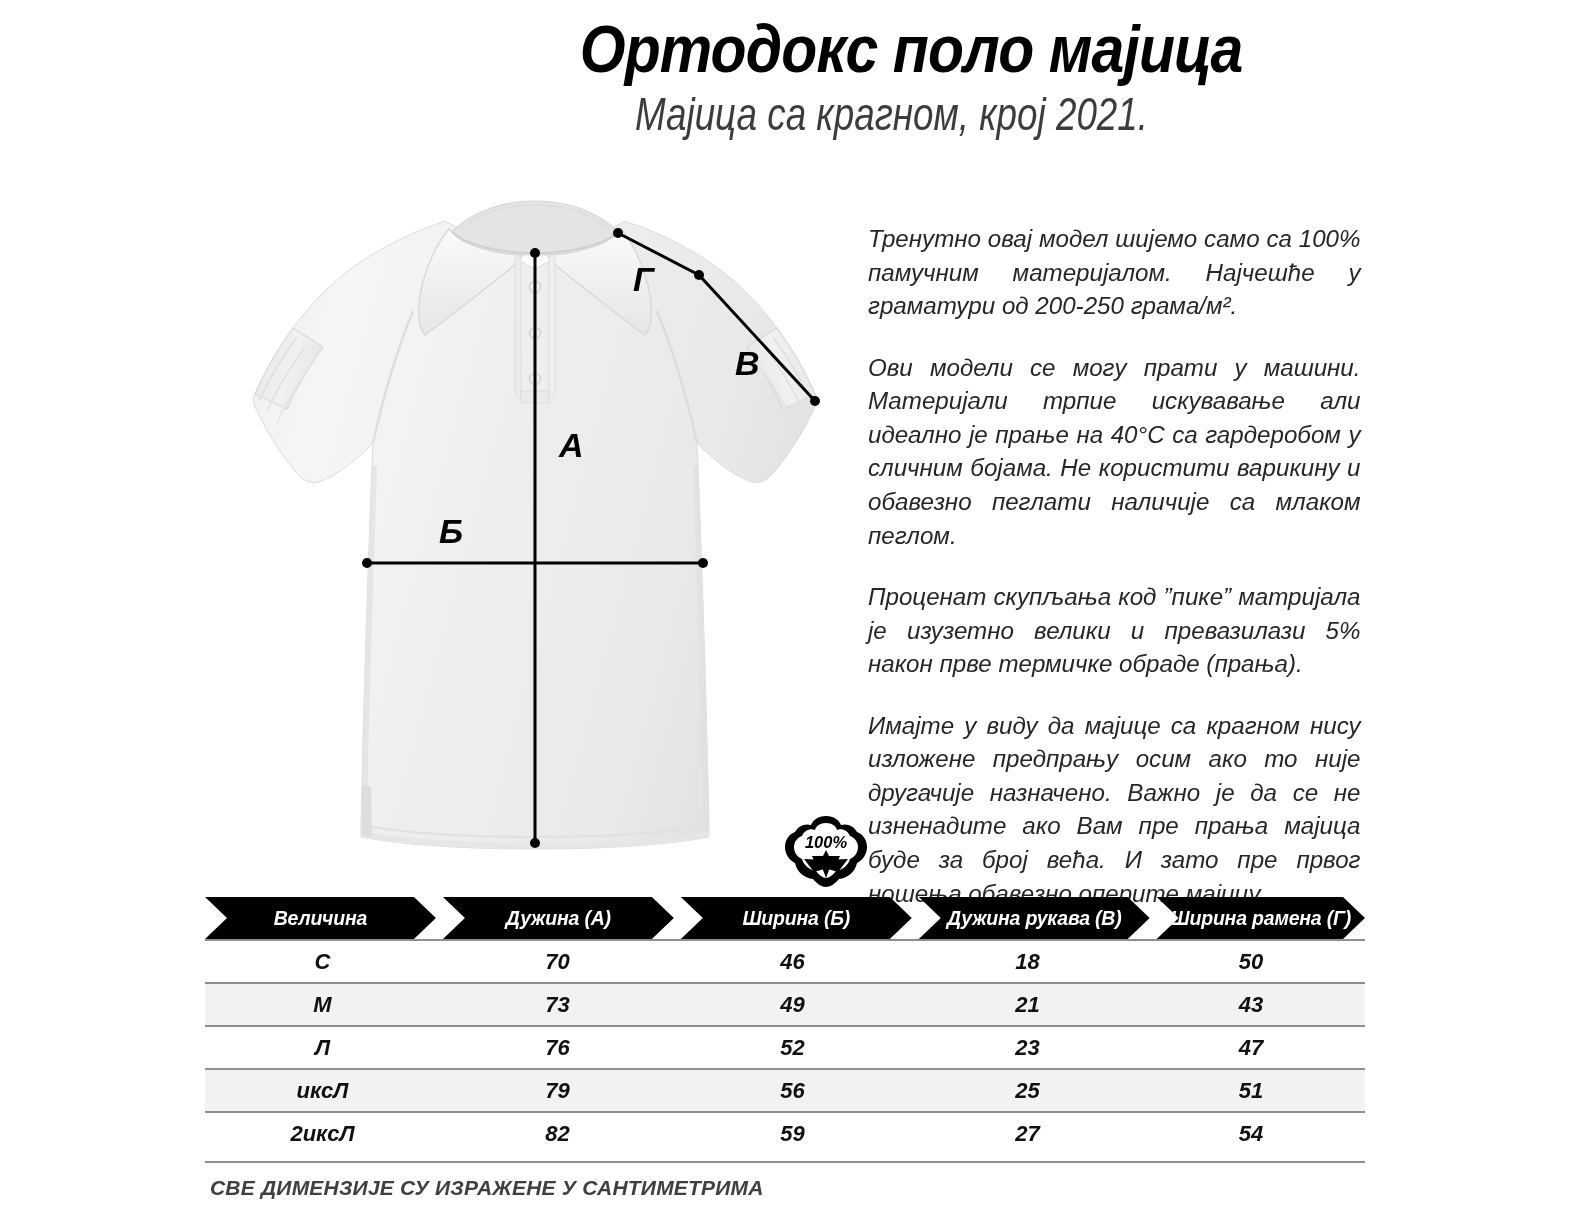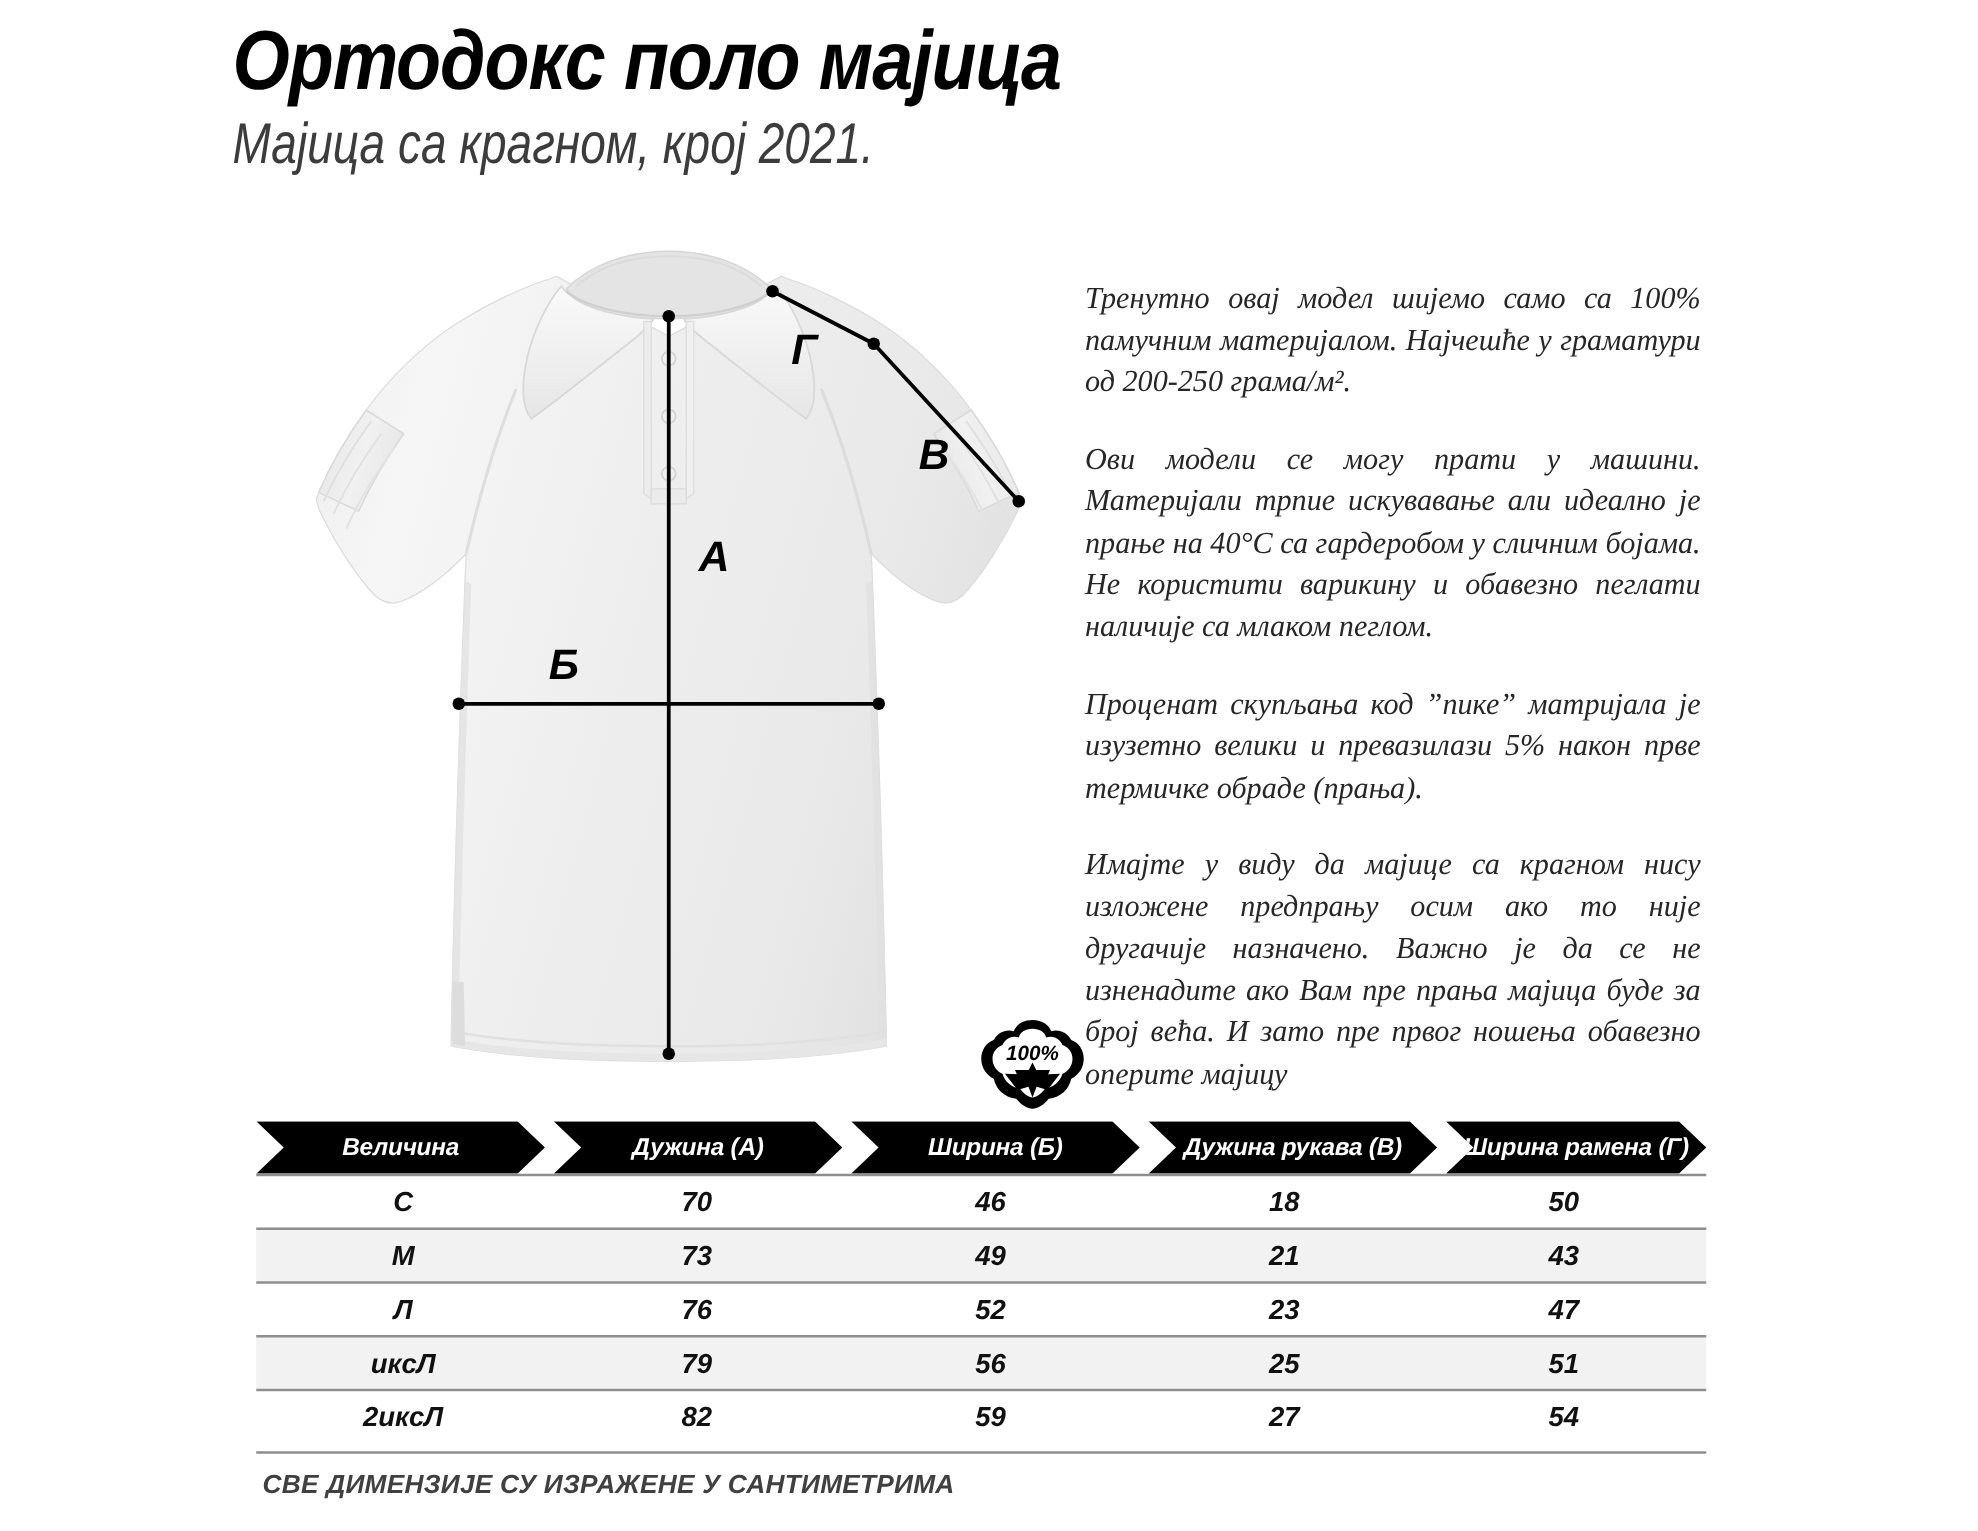--- a/index.html
+++ b/index.html
@@ -7,21 +7,21 @@
   body {
     width: 1582px;
     height: 1225px;
     position: relative;
     font-family: "Liberation Sans", sans-serif;
     color: #111;
     overflow: hidden;
   }
 
   
-  #header { position: absolute; left: 186px; top: 14px; width: 1180px; }
+  #header { position: absolute; left: 204px; top: 14px; width: 1180px; text-align: right; }
   #page-title {
     font-size: 67px;
     font-weight: bold;
     font-style: italic;
     letter-spacing: -1px;
     line-height: 1.05;
     color: #000;
     transform: scaleX(0.88);
     transform-origin: left top;
     white-space: nowrap;
@@ -55,21 +55,20 @@
     width: 88px;
     height: 80px;
   }
   #cotton-badge svg { display:block; width:88px; height:80px; }
 
   #care-text {
     position: absolute;
     left: 868px;
     top: 222px;
     width: 500px;
-    font-family: Liberation Serif, serif;
   }
   #care-text p {
     font-size: 24.5px;
     font-style: italic;
     line-height: 1.37;
     color: #262626;
     text-align: justify;
     margin-bottom: 28px;
     transform: scaleX(0.985);
     transform-origin: left top;

